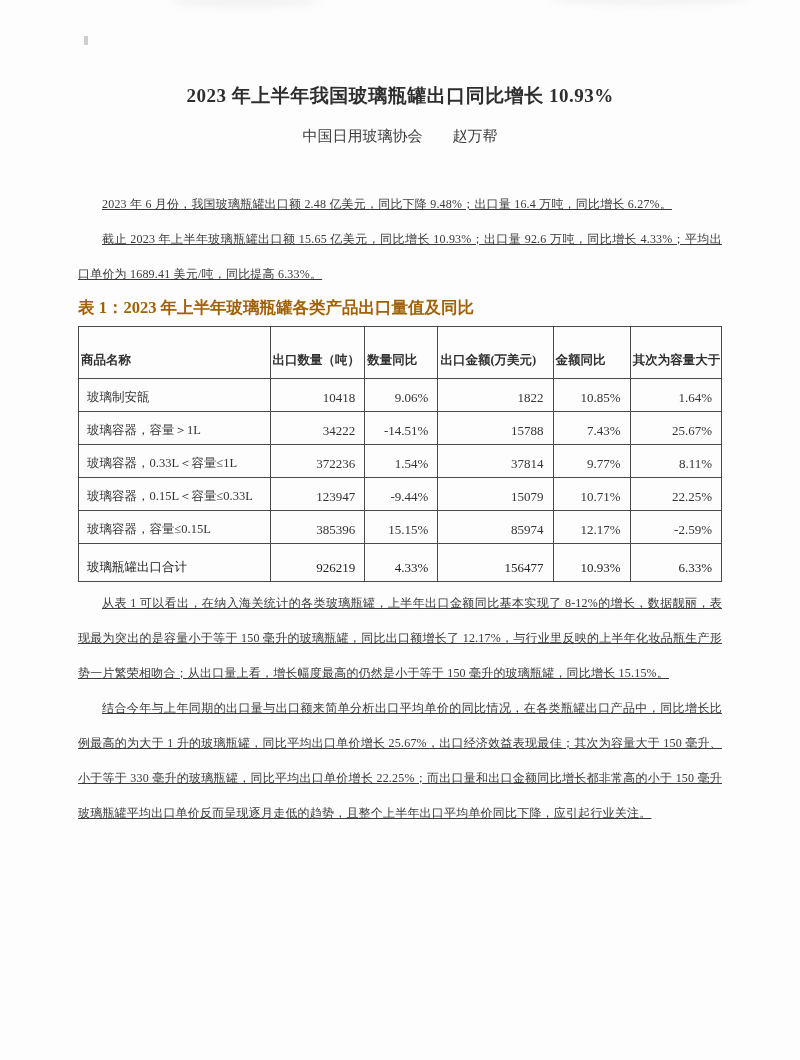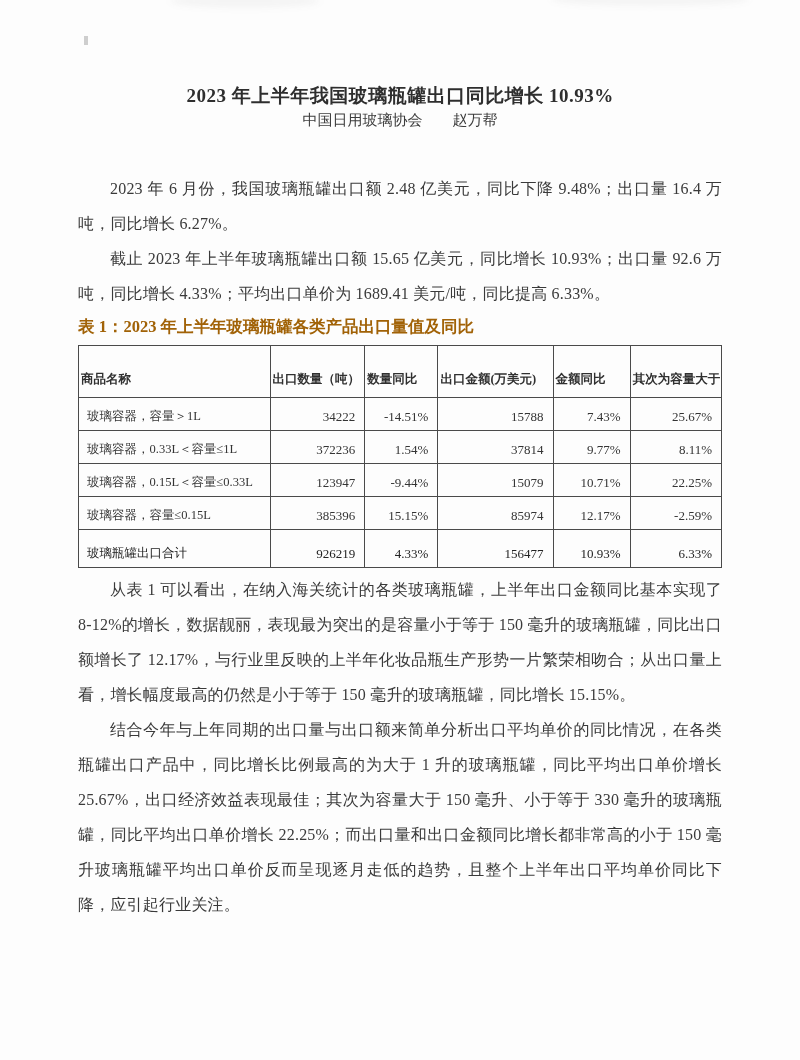--- a/index.html
+++ b/index.html
@@ -39,36 +39,38 @@
   .title {
     margin: 0;
     text-align: center;
     font-size: 19px;
     line-height: 28px;
     font-weight: bold;
     color: #2e2e2e;
     letter-spacing: 0.5px;
   }
   .byline {
+    margin-top: 16px;
     text-align: center;
     font-size: 15px;
     line-height: 21px;
     color: #3c3c3c;
   }
 
   .intro { margin-top: 40px; }
   .body-text p {
     margin: 0;
-    font-size: 16px;
+    font-size: 12px;
     line-height: 35px;
     text-align: justify;
     text-justify: inter-ideograph;
     text-indent: 2em;
     letter-spacing: 0.2px;
     color: #3a3a3a;
+    text-decoration: underline;
   }
 
   .table-caption {
     margin-top: 3px;
     margin-bottom: 5px;
     font-size: 16.5px;
     line-height: 26px;
     font-weight: bold;
     color: #a16207;
   }
@@ -148,20 +150,28 @@
           <th>商品名称</th>
           <th>出口数量（吨）</th>
           <th>数量同比</th>
           <th>出口金额(万美元)</th>
           <th>金额同比</th>
           <th>其次为容量大于</th>
         </tr>
     </thead>
     <tbody id="table-body">
         <tr>
+          <td class="cell-name">玻璃制安瓿</td>
+          <td class="cell-num">10418</td>
+          <td class="cell-num">9.06%</td>
+          <td class="cell-num">1822</td>
+          <td class="cell-num">10.85%</td>
+          <td class="cell-num">1.64%</td>
+        </tr>
+        <tr>
           <td class="cell-name">玻璃容器，容量＞1L</td>
           <td class="cell-num">34222</td>
           <td class="cell-num">-14.51%</td>
           <td class="cell-num">15788</td>
           <td class="cell-num">7.43%</td>
           <td class="cell-num">25.67%</td>
         </tr>
         <tr>
           <td class="cell-name">玻璃容器，0.33L＜容量≤1L</td>
           <td class="cell-num">372236</td>

